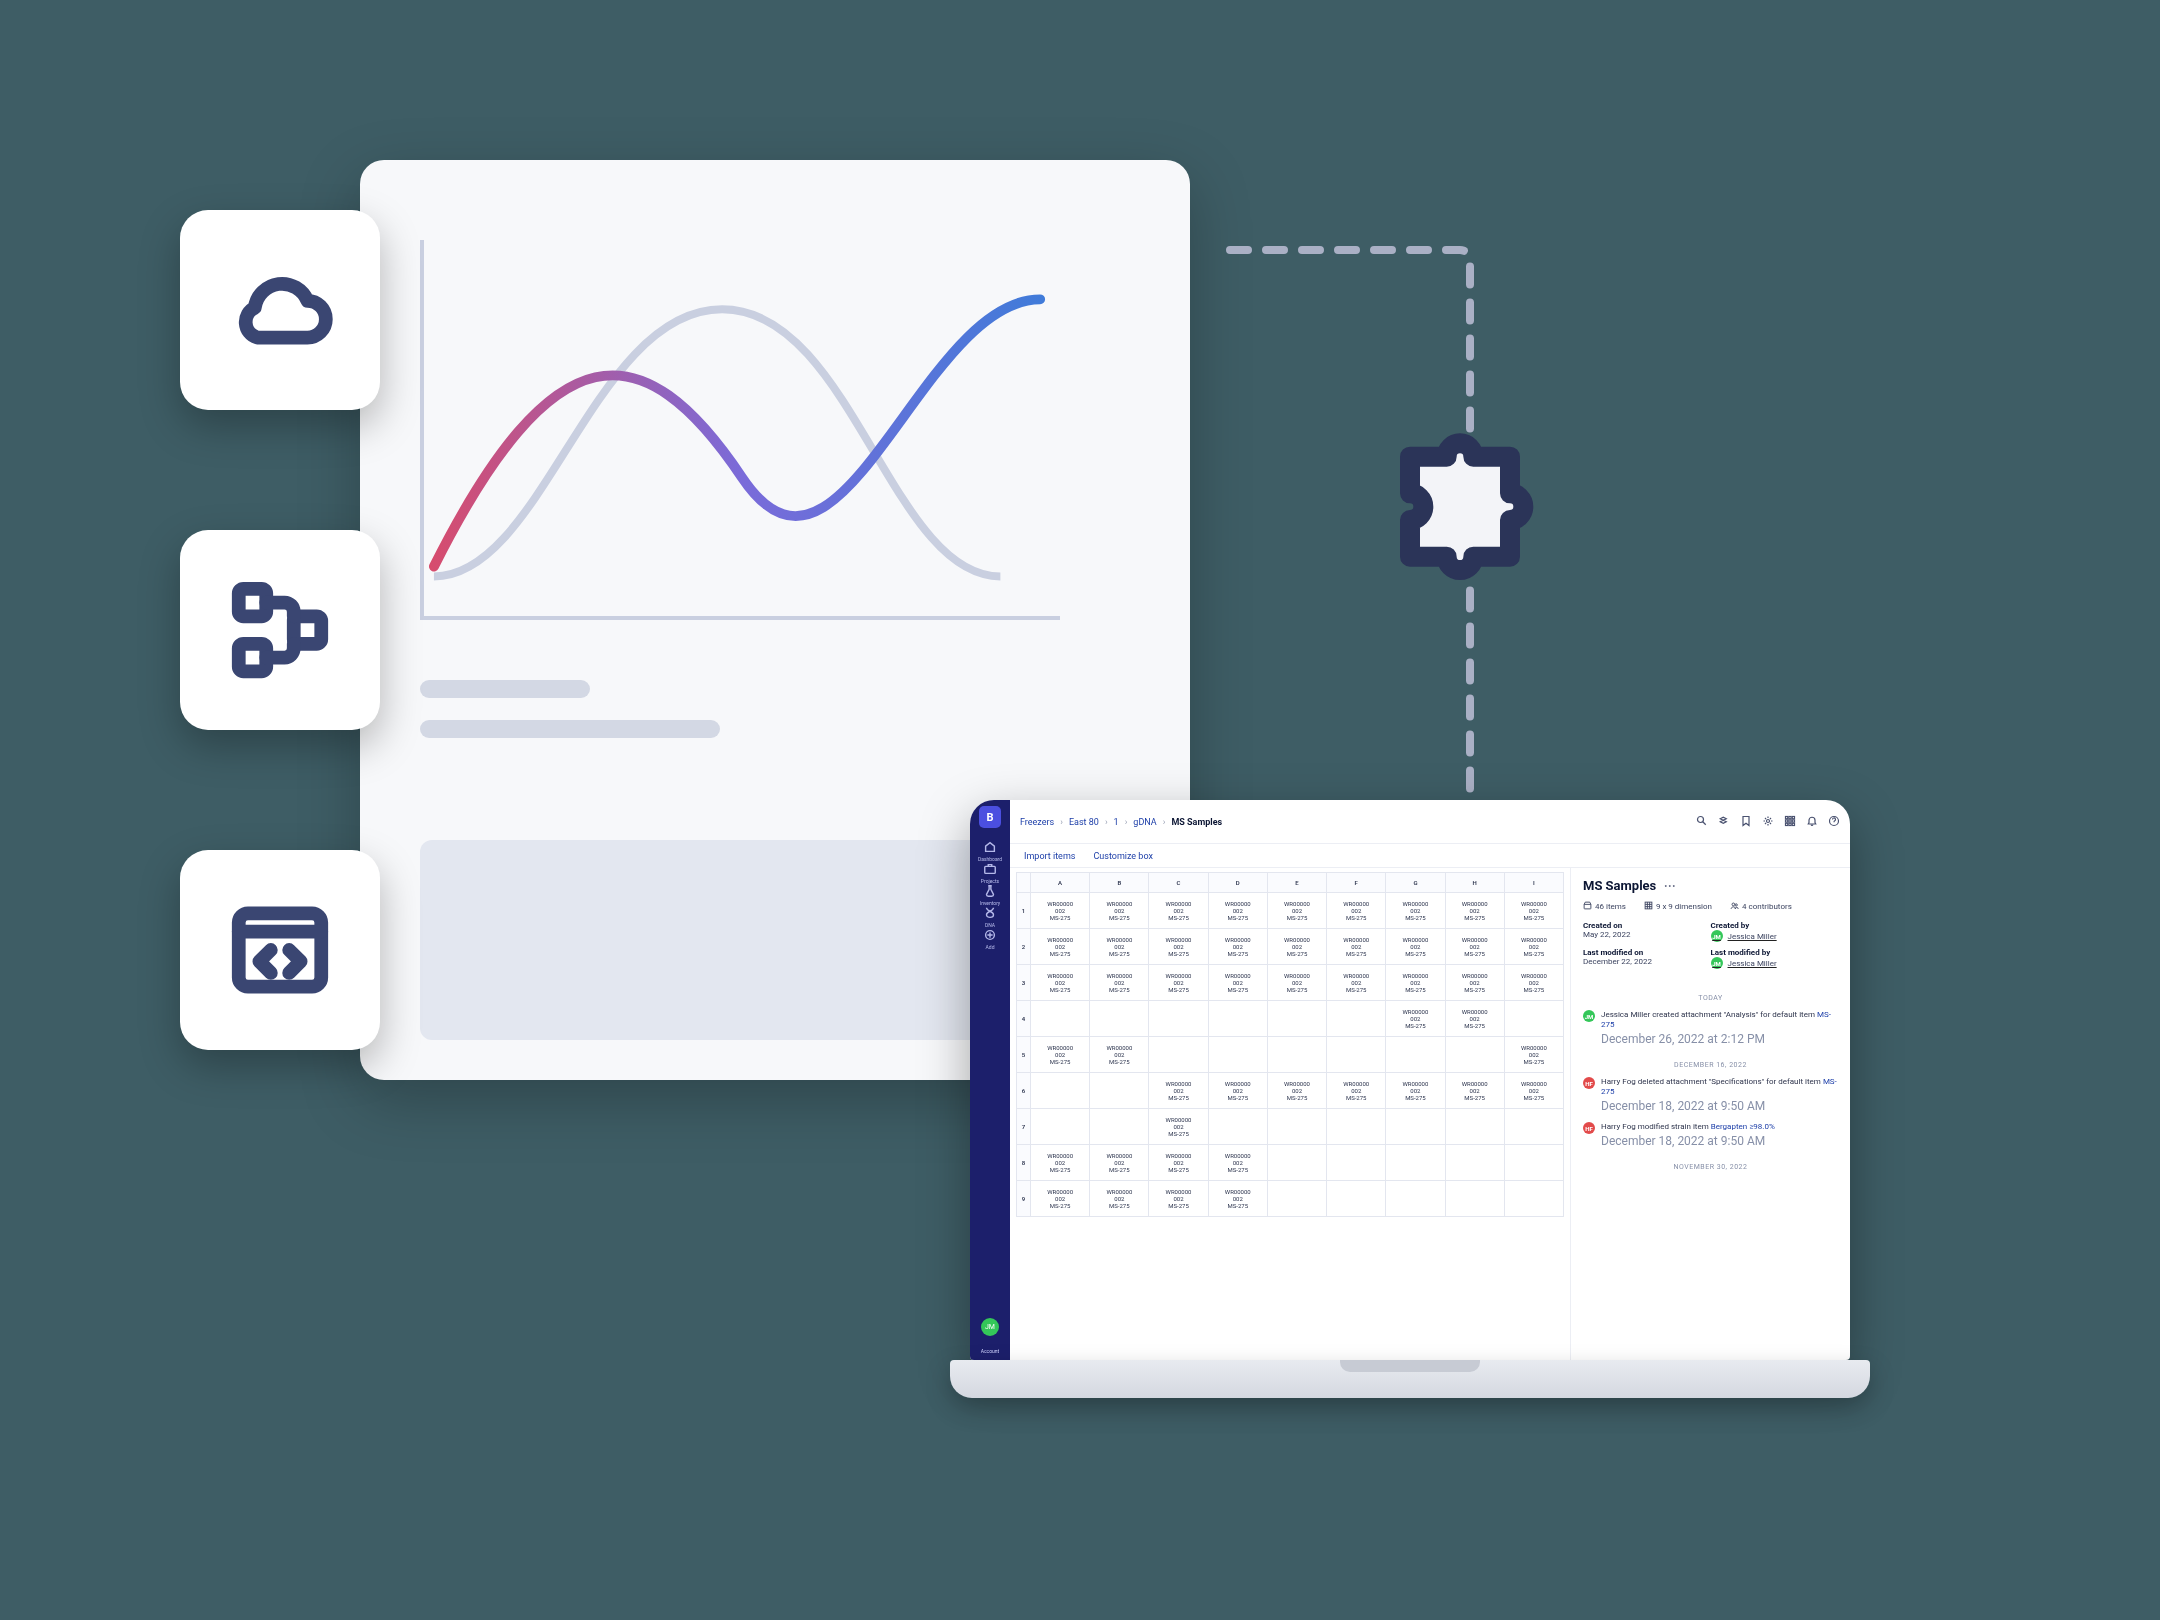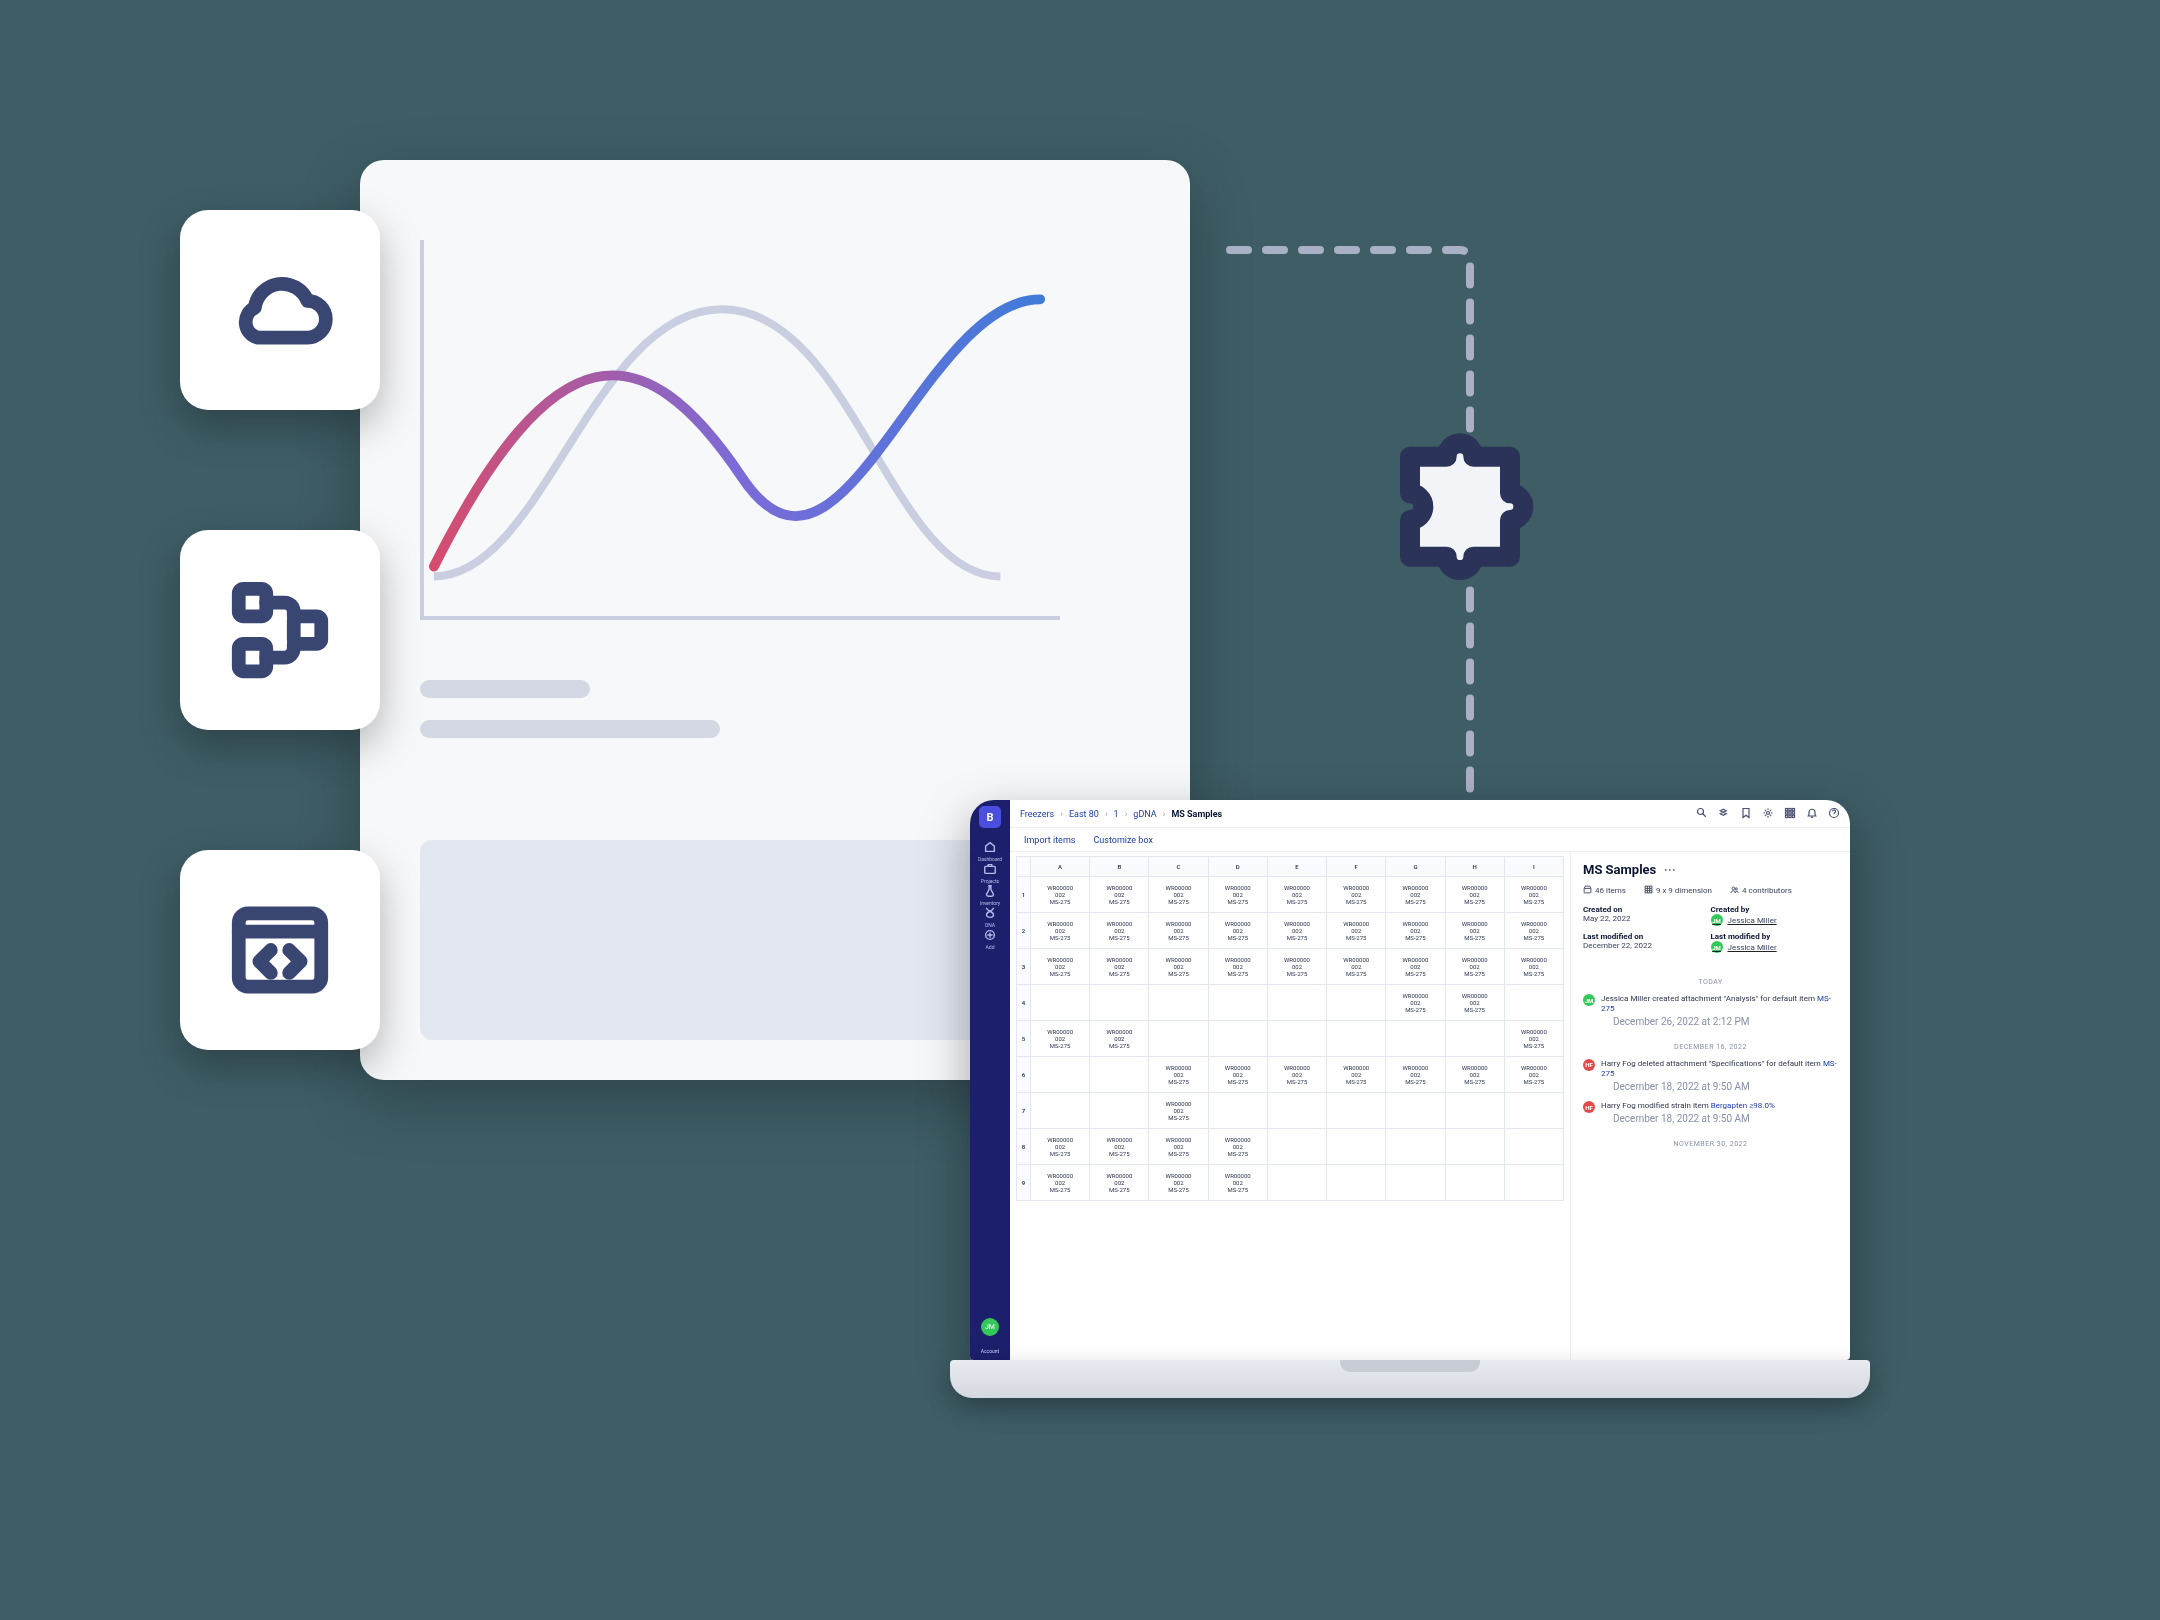--- a/index.html
+++ b/index.html
@@ -137,21 +137,21 @@
     width: 22px; height: 22px; border-radius: 5px; background: #4b4fe0;
     display: flex; align-items: center; justify-content: center; color: #fff; font-weight: 700; font-size: 11px;
   }
   .side-item { display: flex; flex-direction: column; align-items: center; gap: 2px; opacity: .85; }
   .side-item svg { width: 14px; height: 14px; }
   .side-stroke { fill: none; stroke: #cfd3ff; stroke-width: 1.6; }
   .account-avatar { margin-top: auto; margin-bottom: 8px; width: 18px; height: 18px; border-radius: 50%; background: #34c759; color: #fff; font-size: 7px; display: flex; align-items: center; justify-content: center; }
 
   .app-main { flex: 1; display: flex; flex-direction: column; font-size: 9px; color: #222; }
   .app-topbar {
-    height: 28px;
+    height: 44px;
     display: flex;
     align-items: center;
     padding: 0 10px;
     gap: 10px;
     border-bottom: 1px solid #eceef4;
   }
   .breadcrumb { display: flex; align-items: center; gap: 6px; font-size: 9px; color: #1c3ea8; }
   .breadcrumb span.sep { color: #9aa1b5; }
   .breadcrumb .current { font-weight: 700; color: #0b1533; }
   .top-icons { margin-left: auto; display: flex; gap: 10px; color: #4a5270; }
@@ -201,21 +201,21 @@
   .meta-value { color: #3c4460; }
   .meta-user { display: flex; align-items: center; gap: 5px; text-decoration: underline; }
   .avatar-sm { width: 12px; height: 12px; border-radius: 50%; display: inline-flex; align-items: center; justify-content: center; color: #fff; font-size: 6px; font-weight: 700; }
   .av-green { background: #34c759; }
   .av-red   { background: #e24a4a; }
 
   .act-section-label { color: #8790a8; font-size: 7px; letter-spacing: .5px; margin: 10px 12px 4px; text-align: center; }
   .activity-item { display: flex; gap: 6px; padding: 4px 0; font-size: 8px; }
   .activity-text { color: #2e344c; line-height: 1.25; flex: 1; }
   .activity-text .linkish { color: #1c3ea8; }
-  .activity-time { color: #8790a8; font-size: 10px; margin-top: 2px; margin-left: 12px; }
+  .activity-time { color: #8790a8; font-size: 12px; margin-top: 2px; }
 </style>
 </head>
 <body>
 
 <div class="chart-card">
   <div class="chart-area">
     <svg viewBox="0 0 640 380" preserveAspectRatio="none">
       <defs>
         <linearGradient id="g1" x1="0" y1="0" x2="640" y2="0" gradientUnits="userSpaceOnUse">
           <stop offset="0" stop-color="#d94b6b"></stop>

